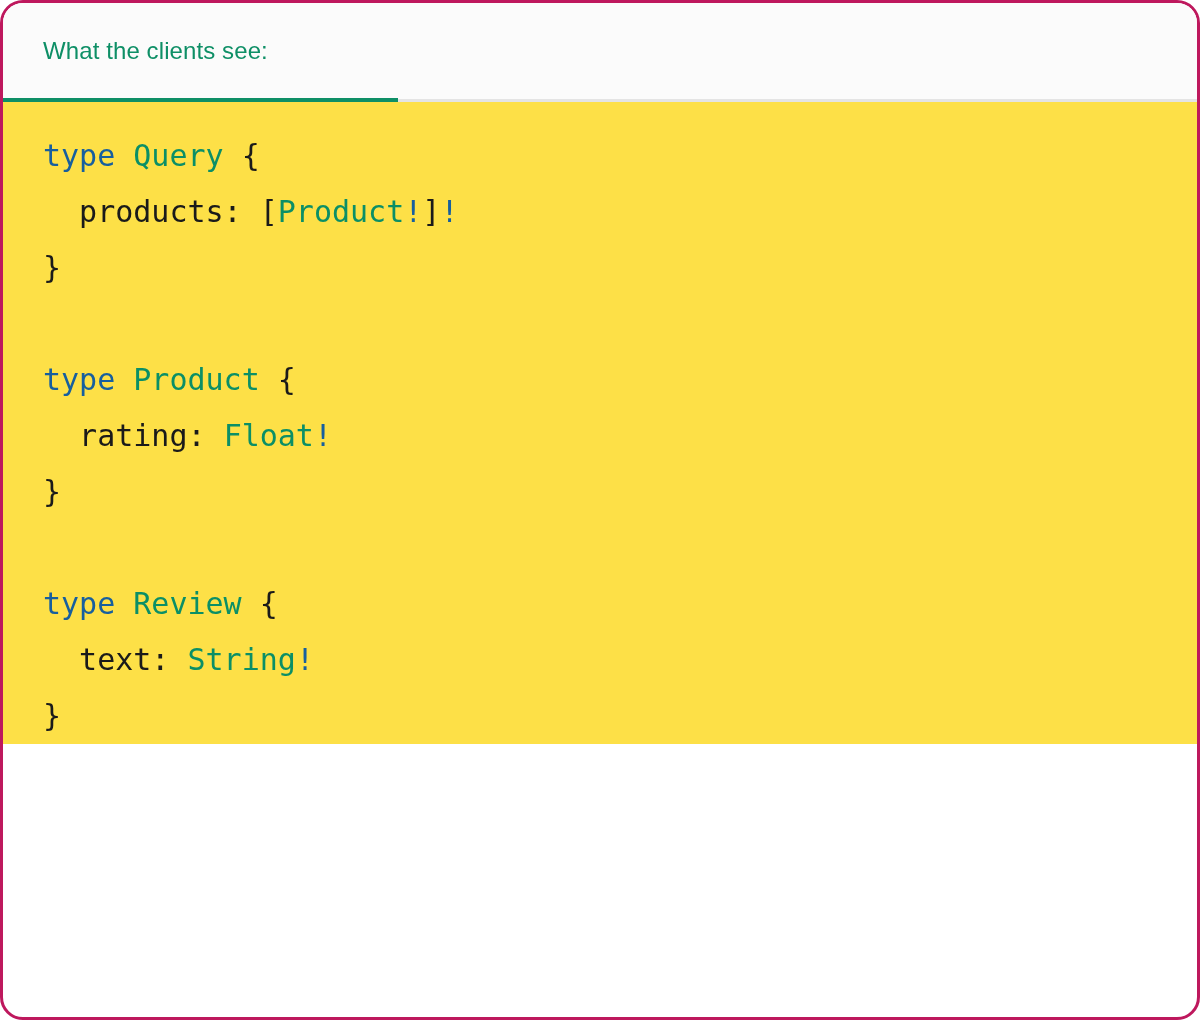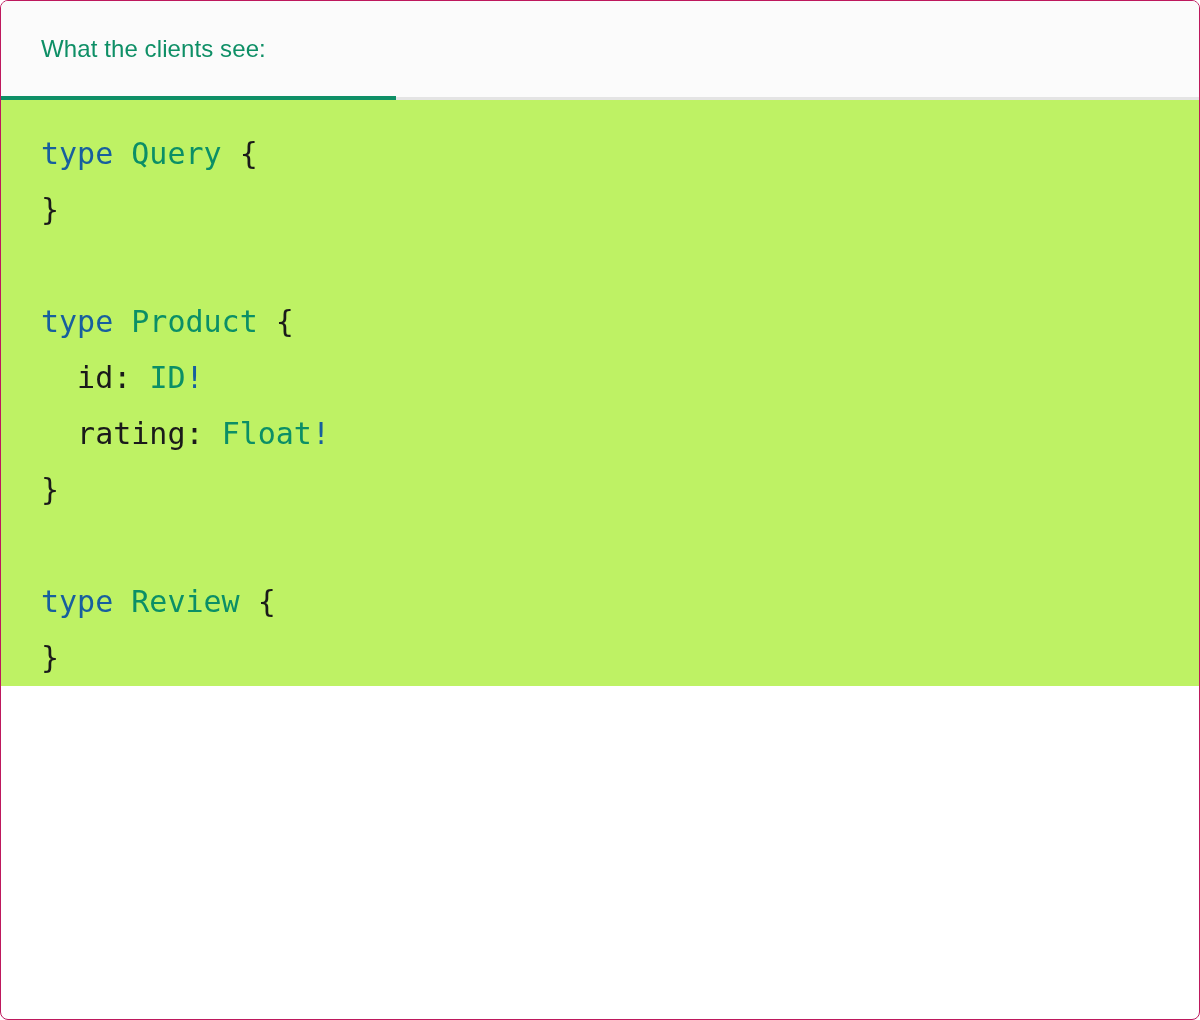--- a/index.html
+++ b/index.html
@@ -13,22 +13,22 @@
     font-family: "Liberation Sans", sans-serif;
     -webkit-font-smoothing: antialiased;
   }
 
   .card {
     position: relative;
     box-sizing: border-box;
     width: 1200px;
     height: 1020px;
     background: #ffffff;
-    border: 1px solid #be185d;
-    border-radius: 8px;
+    border: 3px solid #be185d;
+    border-radius: 23px;
     overflow: hidden;
   }
 
   
   .tabstrip {
     position: relative;
     box-sizing: border-box;
     height: 99px;
     background: #fbfbfb;
     display: flex;
@@ -63,21 +63,21 @@
     color: #0e8f66;
     letter-spacing: 0.1px;
     line-height: 1;
     white-space: nowrap;
   }
 
   
   .code-body {
     box-sizing: border-box;
     padding: 26px 0 0 40px;
-    background: #bef264;
+    background: #fde047;
   }
   .code-block {
     margin: 0;
     font-family: "DejaVu Sans Mono", "Liberation Mono", monospace;
     font-size: 30px;
     line-height: 56px;
     white-space: pre;
     color: #1a1a1a;
     letter-spacing: 0;
   }
@@ -99,25 +99,26 @@
 <div class="card">
 
   <div class="tabstrip">
     <div class="tab">
       <span class="tab-label">What the clients see:</span>
     </div>
   </div>
 
   <div class="code-body">
     <pre class="code-block"><code><span class="code-line"><span class="tok-kw">type</span><span class="tok-punct"> </span><span class="tok-type">Query</span><span class="tok-punct"> {</span>
+</span><span class="code-line"><span class="tok-punct">  products: [</span><span class="tok-type">Product</span><span class="tok-bang">!</span><span class="tok-punct">]</span><span class="tok-bang">!</span>
 </span><span class="code-line"><span class="tok-punct">}</span>
 </span><span class="code-line"><span class="tok-punct"> </span>
 </span><span class="code-line"><span class="tok-kw">type</span><span class="tok-punct"> </span><span class="tok-type">Product</span><span class="tok-punct"> {</span>
-</span><span class="code-line"><span class="tok-punct">  id: </span><span class="tok-type">ID</span><span class="tok-bang">!</span>
 </span><span class="code-line"><span class="tok-punct">  rating: </span><span class="tok-type">Float</span><span class="tok-bang">!</span>
 </span><span class="code-line"><span class="tok-punct">}</span>
 </span><span class="code-line"><span class="tok-punct"> </span>
 </span><span class="code-line"><span class="tok-kw">type</span><span class="tok-punct"> </span><span class="tok-type">Review</span><span class="tok-punct"> {</span>
+</span><span class="code-line"><span class="tok-punct">  text: </span><span class="tok-type">String</span><span class="tok-bang">!</span>
 </span><span class="code-line"><span class="tok-punct">}</span>
 </span></code></pre>
   </div>
 
 </div>
 
 </body></html>

